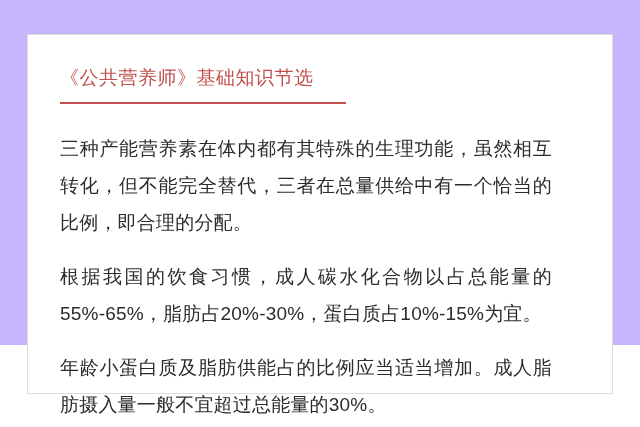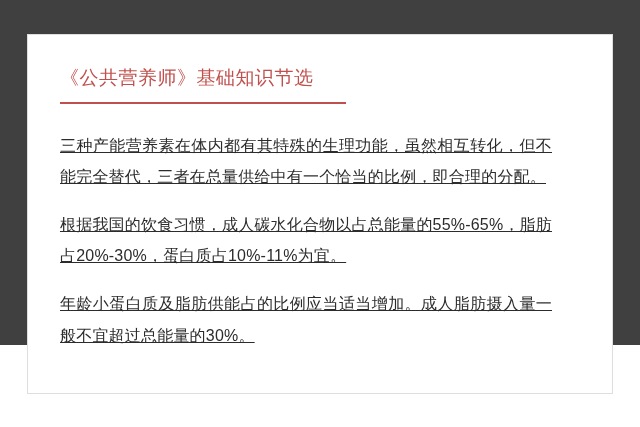--- a/index.html
+++ b/index.html
@@ -11,21 +11,21 @@
     height: 427px;
     background: #ffffff;
     font-family: "Liberation Sans", sans-serif;
     overflow: hidden;
   }
 
   .page {
     position: relative;
     width: 640px;
     height: 345px;
-    background: #404040;
+    background: #c4b5fd;
     box-sizing: border-box;
   }
 
   .card {
     position: absolute;
     left: 27px;
     top: 34px;
     width: 586px;
     height: 360px;
     border: 1px solid #dedede;
@@ -53,47 +53,46 @@
   }
 
   .title-rule {
     margin-top: 10px;
     width: 286px;
     height: 2px;
     background: #c0504d;
   }
 
   .body-text {
-    font-size: 16px;
+    font-size: 19px;
     color: #2c2c2c;
     line-height: 1.95;
     letter-spacing: 0.2px;
     margin: 0 0 17px 0;
     text-align: justify;
     max-width: 492px;
-    text-decoration: underline;
   }
 
   .body-text:last-child {
     margin-bottom: 12px;
   }
 </style>
 </head>
 <body>
 
 <div class="page">
   <div class="card">
     <div class="card-inner">
 
       <div class="title-block">
         <div class="title">《公共营养师》基础知识节选</div>
         <div class="title-rule"></div>
       </div>
 
       <p class="body-text">三种产能营养素在体内都有其特殊的生理功能，虽然相互转化，但不能完全替代，三者在总量供给中有一个恰当的比例，即合理的分配。</p>
 
-      <p class="body-text">根据我国的饮食习惯，成人碳水化合物以占总能量的55%-65%，脂肪占20%-30%，蛋白质占10%-11%为宜。</p>
+      <p class="body-text">根据我国的饮食习惯，成人碳水化合物以占总能量的55%-65%，脂肪占20%-30%，蛋白质占10%-15%为宜。</p>
 
       <p class="body-text">年龄小蛋白质及脂肪供能占的比例应当适当增加。成人脂肪摄入量一般不宜超过总能量的30%。</p>
 
     </div>
   </div>
 </div>
 
 </body></html>

